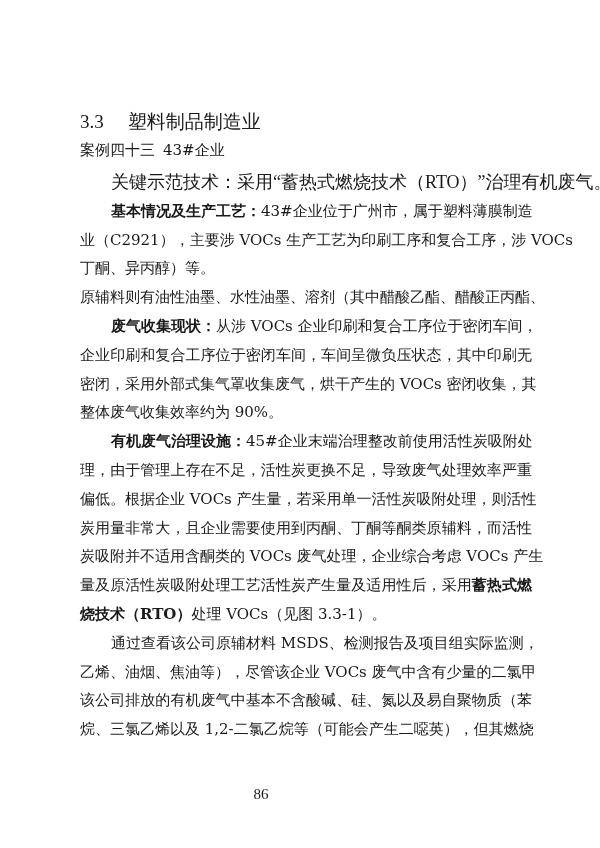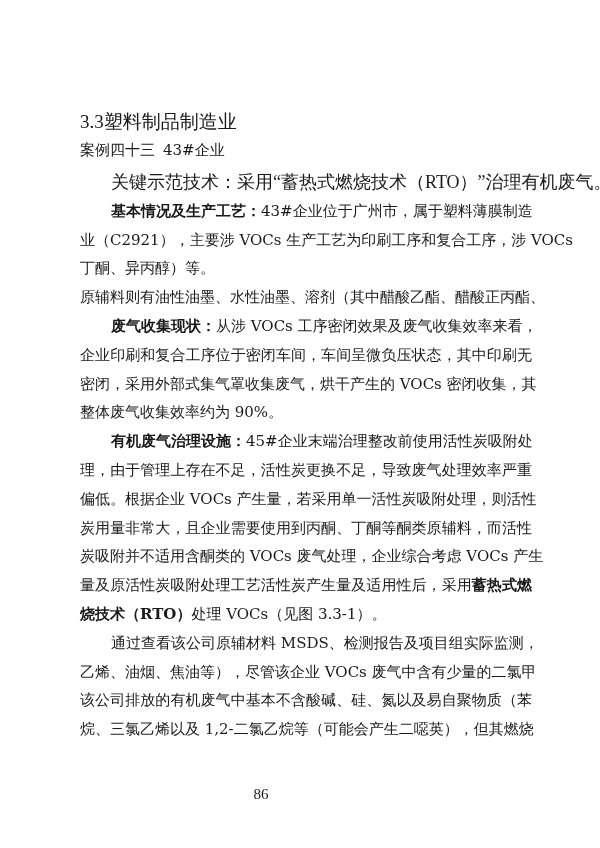--- a/index.html
+++ b/index.html
@@ -1,21 +1,21 @@
 <!DOCTYPE html>
 <html><head>
 <meta charset="utf-8">
 <style>
   html, body { margin: 0; padding: 0; background: #ffffff; }
   body { width: 600px; height: 848px; position: relative; overflow: hidden;
          font-family: "DejaVu Serif", "Liberation Serif", serif; color: #1a1a1a; }
   .page { position: absolute; left: 0; top: 0; width: 600px; height: 848px; background: #fff; }
   .section-title { position: absolute; left: 80px; top: 108px; font-size: 19px; line-height: 26px;
                    font-family: "DejaVu Sans", "Liberation Sans", sans-serif; font-weight: normal; white-space: nowrap; }
-  .section-title .num { font-family: "Liberation Serif", serif; margin-right: 0; }
+  .section-title .num { font-family: "Liberation Serif", serif; margin-right: 24px; }
   .case-title { position: absolute; left: 80px; top: 139px; font-size: 15px; line-height: 22px; font-weight: normal; white-space: nowrap; }
   .case-title .sp { display: inline-block; width: 8px; }
   .body { position: absolute; left: 80px; top: 168px; width: 452px; font-size: 15px; line-height: 28.8px; }
   .line { display: block; white-space: nowrap; height: 28.8px; text-align: justify; text-align-last: justify; }
   .line.last { text-align-last: left; }
   .indent { padding-left: 31px; }
   .key { font-family: Liberation Serif, serif; font-size: 18px; }
   b, .b { font-weight: bold; }
   .page-num { position: absolute; left: 0; width: 522px; top: 786px; text-align: center;
               font-family: "Liberation Serif", serif; font-size: 15px; }
@@ -30,21 +30,21 @@
   <div class="case-title"><span>案例四十三</span><span class="sp"></span><span>43#企业</span></div>
 
   <div class="body">
     <span class="line last indent key"><span>关键示范技术：采用</span><span>“蓄热式燃烧技术（RTO）”</span><span>治理有机废气。</span></span>
 
     <span class="line indent"><b>基本情况及生产工艺：</b><span>43#企业位于广州市，属于塑料薄膜制造</span></span>
     <span class="line">业（C2921），主要涉 VOCs 生产工艺为印刷工序和复合工序，涉 VOCs</span>
     <span class="line last">丁酮、异丙醇）等。</span>
     <span class="line">原辅料则有油性油墨、水性油墨、溶剂（其中醋酸乙酯、醋酸正丙酯、</span>
 
-    <span class="line indent"><b>废气收集现状：</b><span>从涉 VOCs 工序密闭效果及废气收集效率来看，</span></span>
+    <span class="line indent"><b>废气收集现状：</b><span>从涉 VOCs 企业印刷和复合工序位于密闭车间，</span></span>
     <span class="line">企业印刷和复合工序位于密闭车间，车间呈微负压状态，其中印刷无</span>
     <span class="line">密闭，采用外部式集气罩收集废气，烘干产生的 VOCs 密闭收集，其</span>
     <span class="line last">整体废气收集效率约为 90%。</span>
 
     <span class="line indent"><b>有机废气治理设施：</b><span>45#企业末端治理整改前使用活性炭吸附处</span></span>
     <span class="line">理，由于管理上存在不足，活性炭更换不足，导致废气处理效率严重</span>
     <span class="line">偏低。根据企业 VOCs 产生量，若采用单一活性炭吸附处理，则活性</span>
     <span class="line">炭用量非常大，且企业需要使用到丙酮、丁酮等酮类原辅料，而活性</span>
     <span class="line">炭吸附并不适用含酮类的 VOCs 废气处理，企业综合考虑 VOCs 产生</span>
     <span class="line"><span>量及原活性炭吸附处理工艺活性炭产生量及适用性后，采用</span><b>蓄热式燃</b></span>

